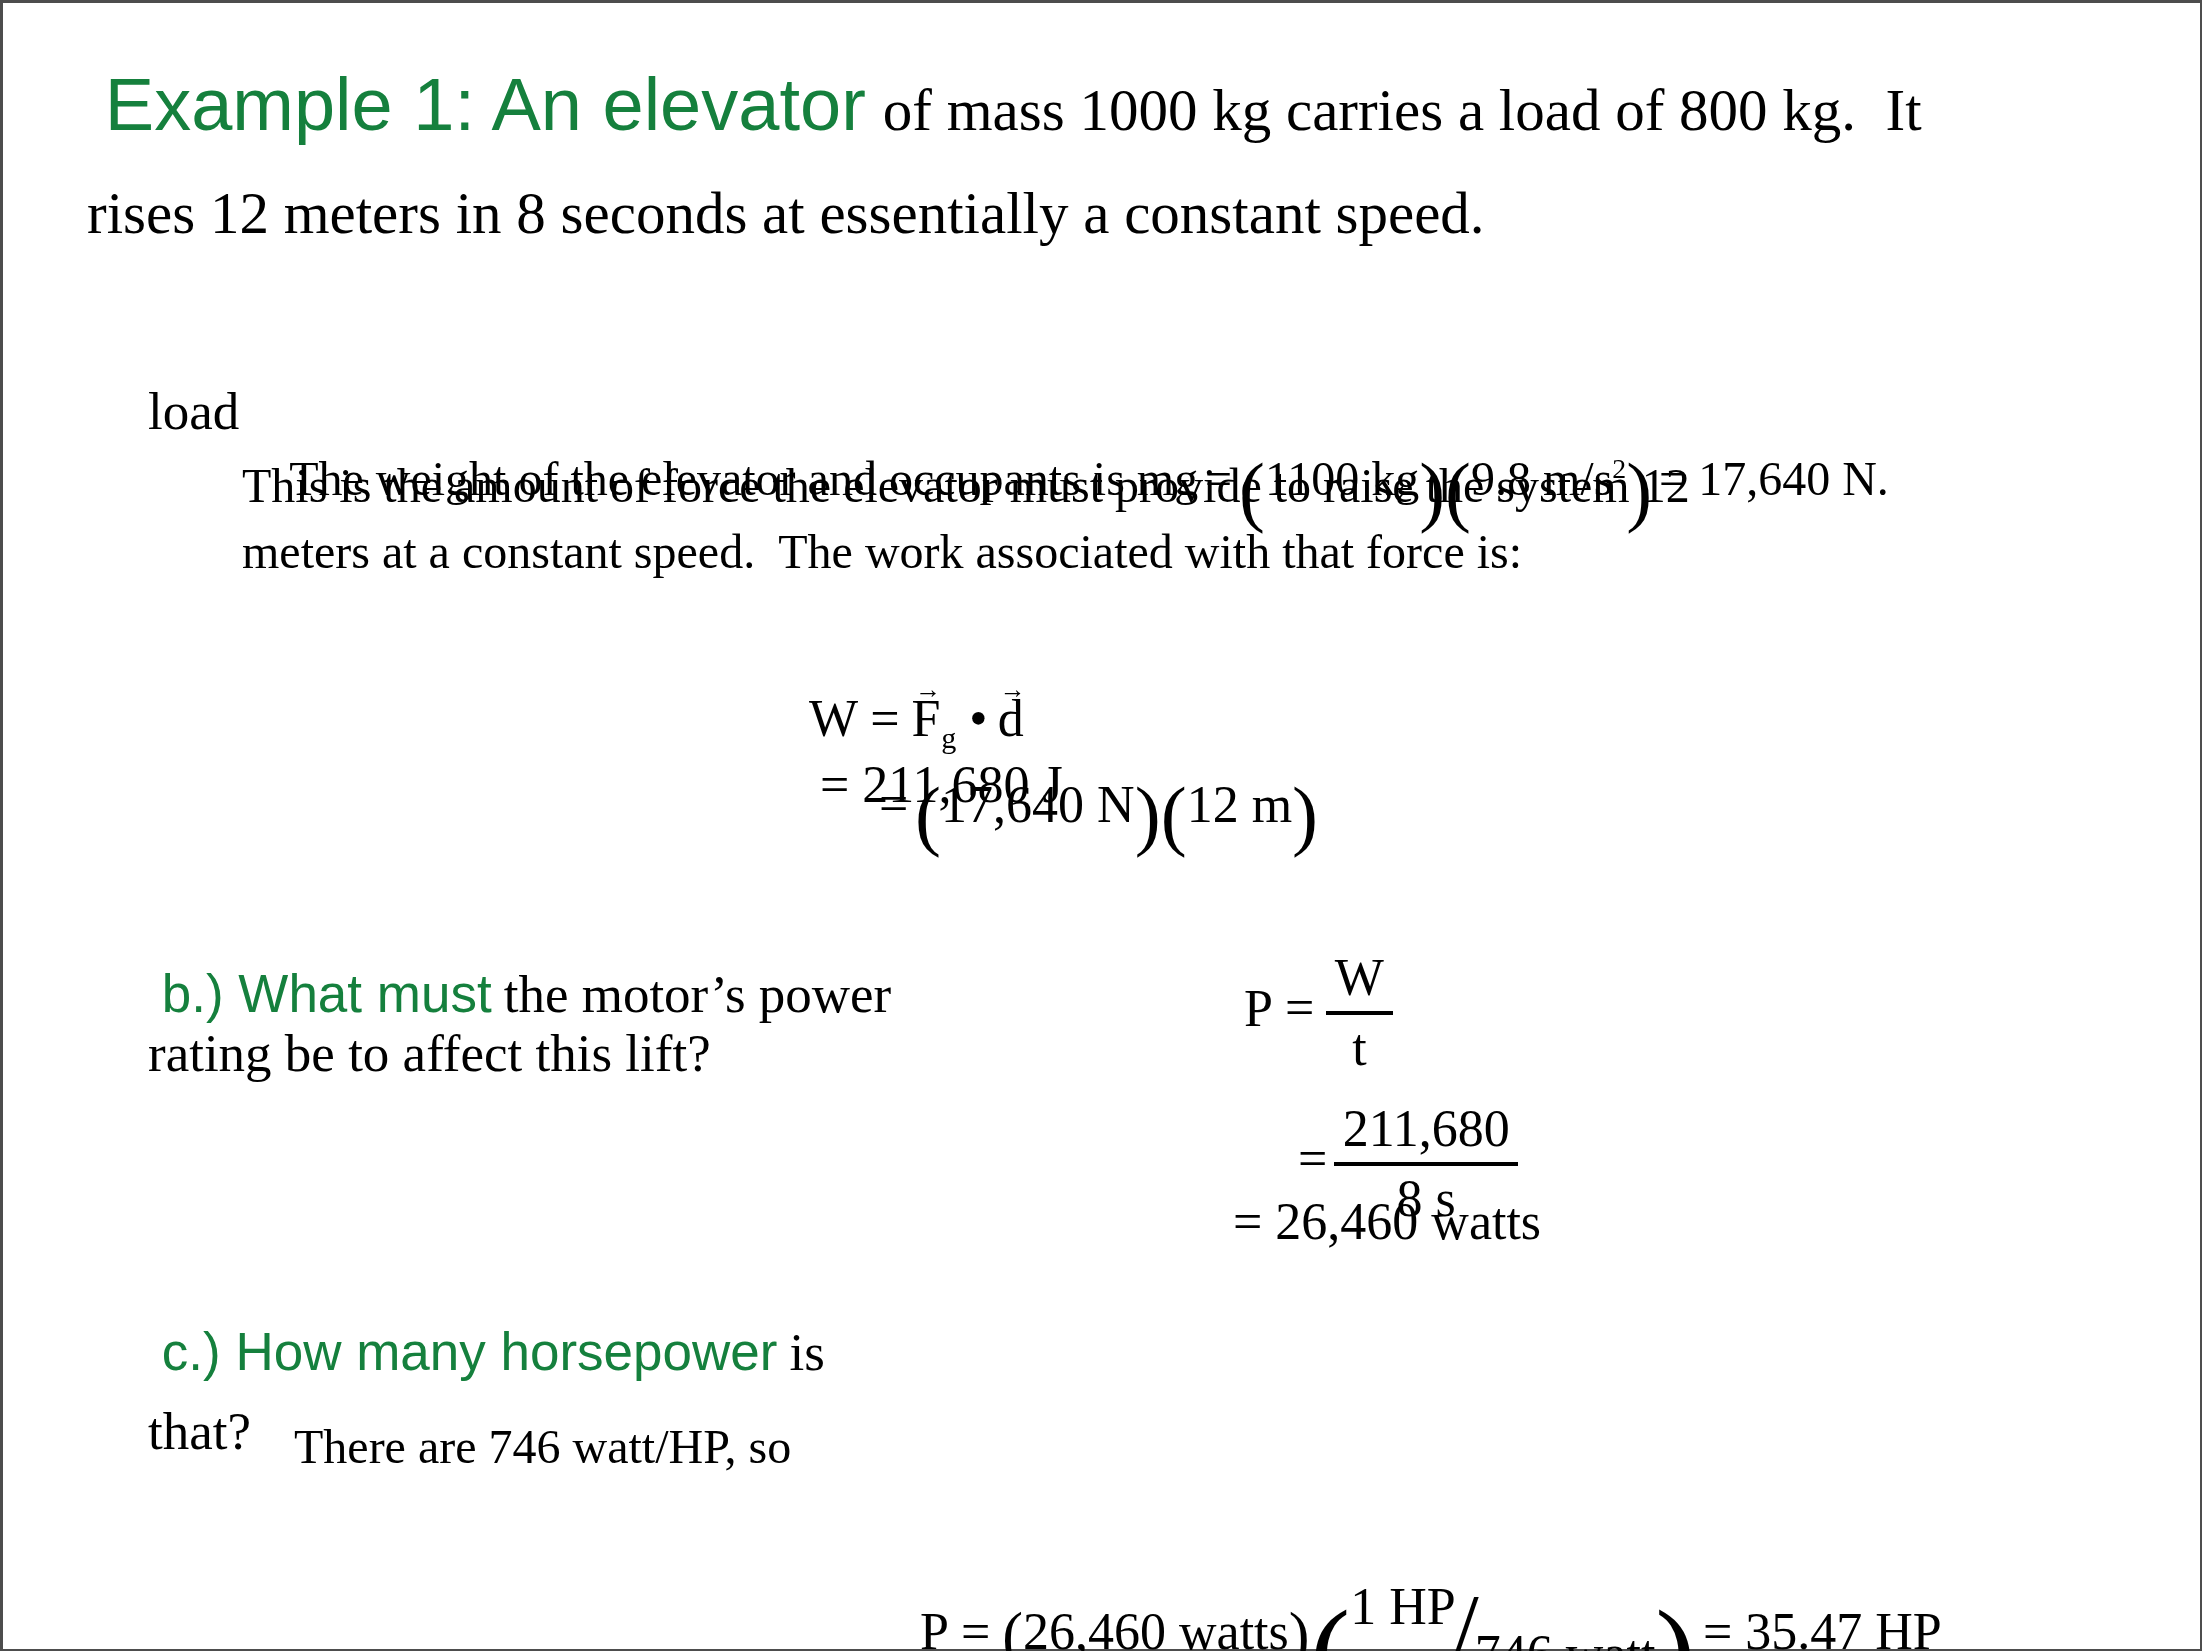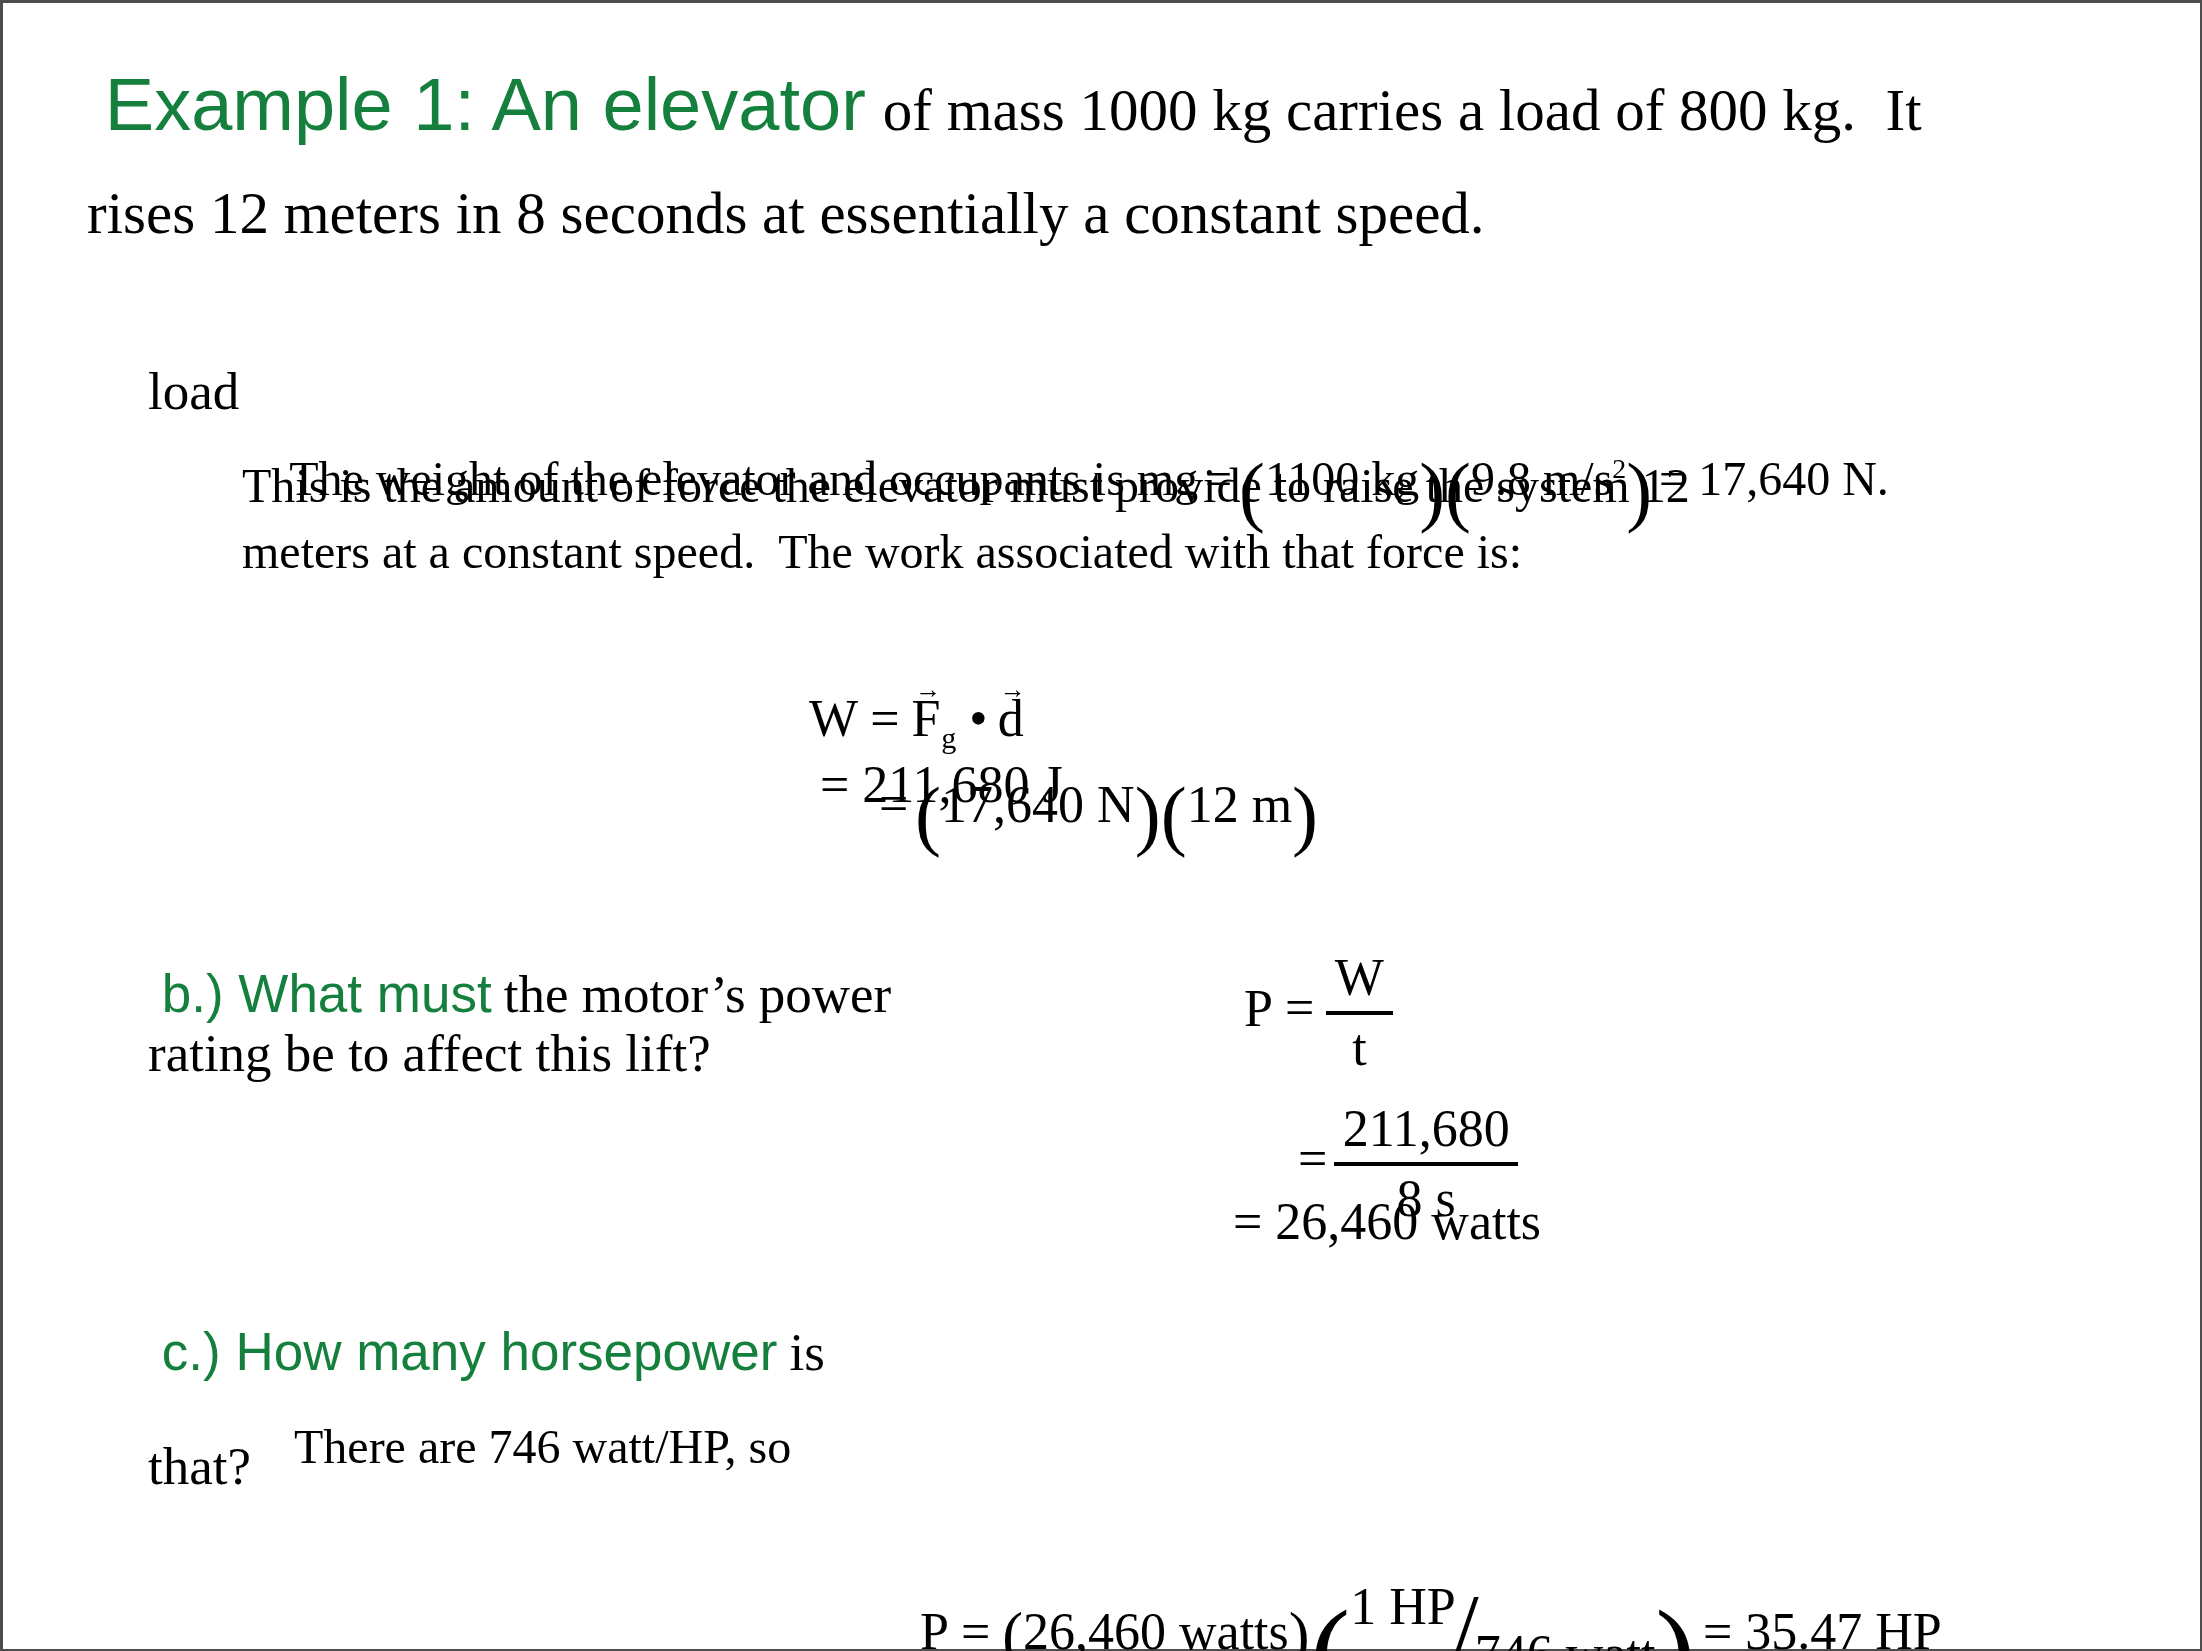--- a/index.html
+++ b/index.html
@@ -59,21 +59,21 @@
 </head>
 <body>
 
 <div class="slide">
 
   <div class="line" style="left:88px;top:43px;">
     <span class="sans-red fz-title-red">Example 1: An elevator</span><span class="serif fz-title gap-l">of mass 1000 kg carries a load of 800 kg.  It</span>
   </div>
   <div class="line serif fz-title" style="left:84px;top:177px;">rises 12 meters in 8 seconds at essentially a constant speed.</div>
 
-  <div class="line serif fz-head" style="left:145px;top:358px;">load</div>
+  <div class="line serif fz-head" style="left:145px;top:378px;">load</div>
 
   <div class="line serif fz-body" style="left:239px;top:389px;">
     <span>The weight of the elevator and occupants is</span><span class="gap-m">mg</span><span class="mxs">=</span><span class="p16">(</span><span>1100 kg</span><span class="p16">)</span><span class="p16">(</span><span>9.8 m/s</span><sup>2</sup><span class="p16">)</span><span class="mxs">= 17,640 N.</span>
   </div>
   <div class="line serif fz-body" style="left:239px;top:455px;">This is the amount of force the elevator must provide to raise the system 12</div>
   <div class="line serif fz-body" style="left:239px;top:521px;">meters at a constant speed.  The work associated with that force is:</div>
 
   <div class="line serif fz-eq" style="left:755px;top:626px;">
     <span>W</span><span class="mx">=</span><span class="vec"><span class="arr">→</span><span>F</span></span><sub>g</sub><span class="dot">•</span><span class="vec"><span class="arr">→</span><span>d</span></span>
   </div>
@@ -91,21 +91,21 @@
     <span>P</span><span class="mx">=</span><span class="frac"><span class="num">W</span><span class="bar"></span><span class="den">t</span></span>
   </div>
   <div class="line serif fz-eq" style="left:1236px;top:1039px;">
     <span class="mxs">=</span><span class="frac"><span class="num">211,680</span><span class="bar"></span><span class="den">8 s</span></span>
   </div>
   <div class="line serif fz-eq" style="left:1230px;top:1189px;">= 26,460 watts</div>
 
   <div class="line" style="left:145px;top:1303px;">
     <span class="sans-red fz-head">c.) How many horsepower</span><span class="serif fz-head gap-m">is</span>
   </div>
-  <div class="line serif fz-head" style="left:145px;top:1433px;">that?</div>
+  <div class="line serif fz-head" style="left:145px;top:1398px;">that?</div>
 
   <div class="line serif fz-body" style="left:291px;top:1416px;">There are 746 watt/HP, so</div>
 
   <div class="line serif fz-eq" style="left:865px;top:1499px;">
     <span>P</span><span class="mx">=</span><span class="p12">(</span><span>26,460 watts</span><span class="p12">)</span><span class="p22">(</span><span class="skf"><span class="n">1 HP</span><span class="sl">/</span><span class="d">746 watt</span></span><span class="p22">)</span><span class="mxs">= 35.47 HP</span>
   </div>
 
 </div>
 
 

